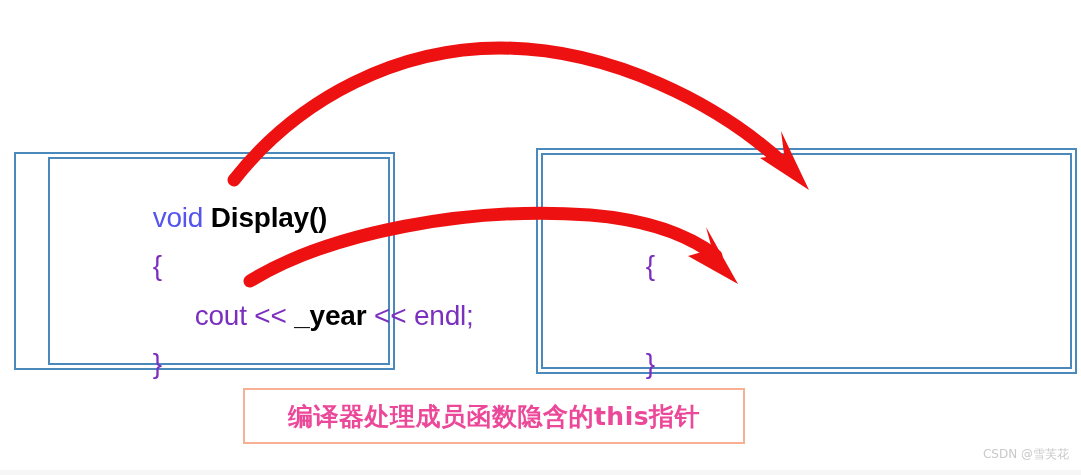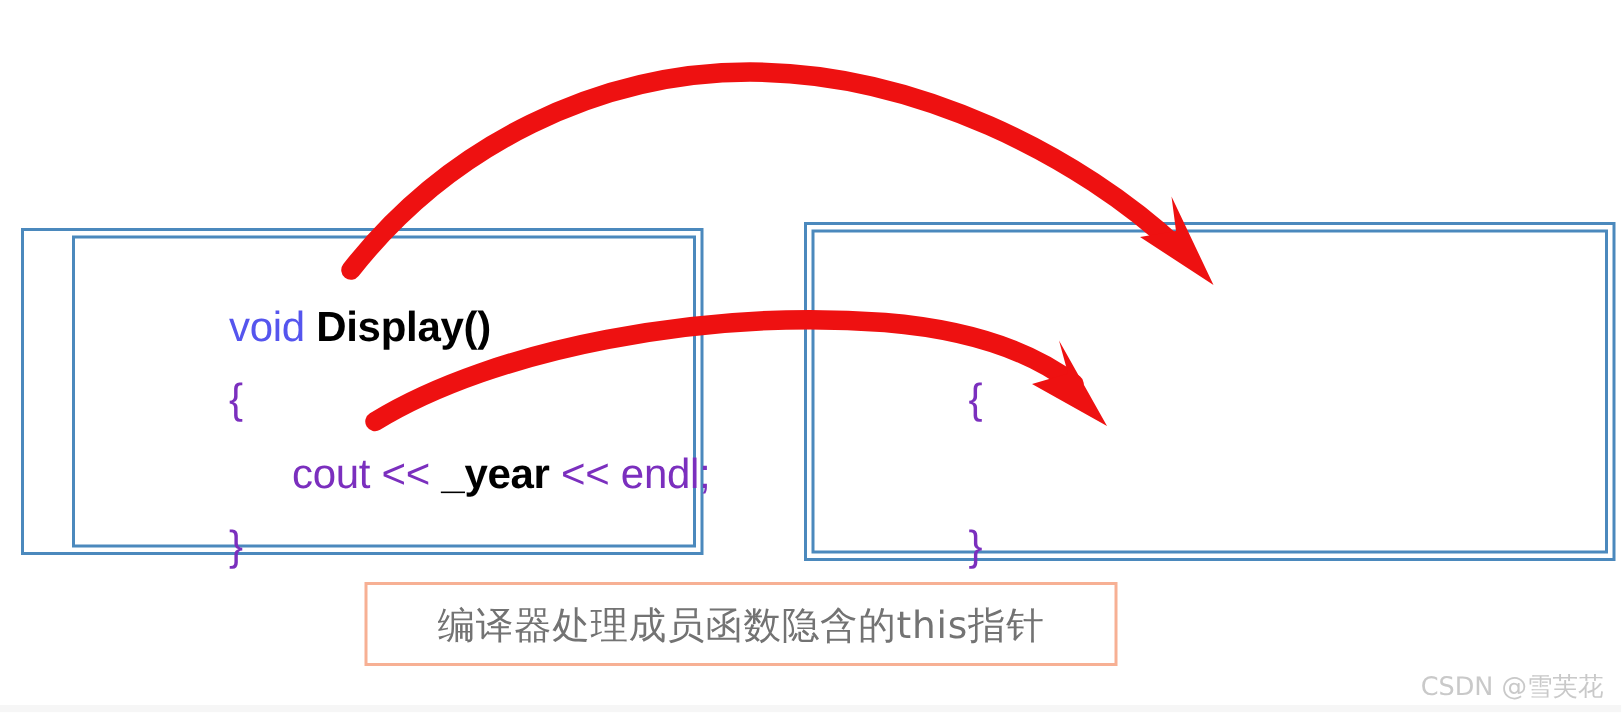--- a/index.html
+++ b/index.html
@@ -28,21 +28,21 @@
   }
   .code-box-inner {
     width: 100%;
     height: 100%;
     box-sizing: border-box;
     border: 2px solid #4b89bd;
     background: #ffffff;
     position: relative;
   }
 
-  #box-left  { left: 14px;  top: 152px; width: 455px; height: 218px; padding-left: 32px; }
+  #box-left  { left: 14px;  top: 152px; width: 381px; height: 218px; padding-left: 32px; }
   #box-right { left: 536px; top: 148px; width: 541px; height: 226px; }
 
   .code-line {
     position: absolute;
     white-space: pre;
     font-family: "Liberation Sans", sans-serif;
     font-size: 28px;
     line-height: 30px;
     letter-spacing: -0.2px;
   }
@@ -73,44 +73,44 @@
     width: 502px;
     height: 56px;
     box-sizing: border-box;
     border: 2px solid #f7b094;
     background: #ffffff;
     display: flex;
     align-items: center;
     justify-content: center;
   }
   #caption-text {
-    color: #737373;
+    color: #ec4899;
     font-size: 25px;
-    font-weight: 400;
+    font-weight: 700;
     font-family: "DejaVu Sans", sans-serif;
     letter-spacing: 0.5px;
     white-space: pre;
     text-align: center;
   }
 
   
   #arrows {
     position: absolute;
     left: 0; top: 0;
     width: 1081px; height: 475px;
     pointer-events: none;
   }
 
   
   #watermark {
     position: absolute;
     right: 12px;
     top: 446px;
     color: #c9c9c9;
-    font-size: 17px;
+    font-size: 12px;
     font-family: "DejaVu Sans", sans-serif;
     white-space: pre;
   }
   #bottom-band {
     position: absolute;
     left: 0;
     top: 470px;
     width: 1081px;
     height: 5px;
     background: #f6f6f6;

